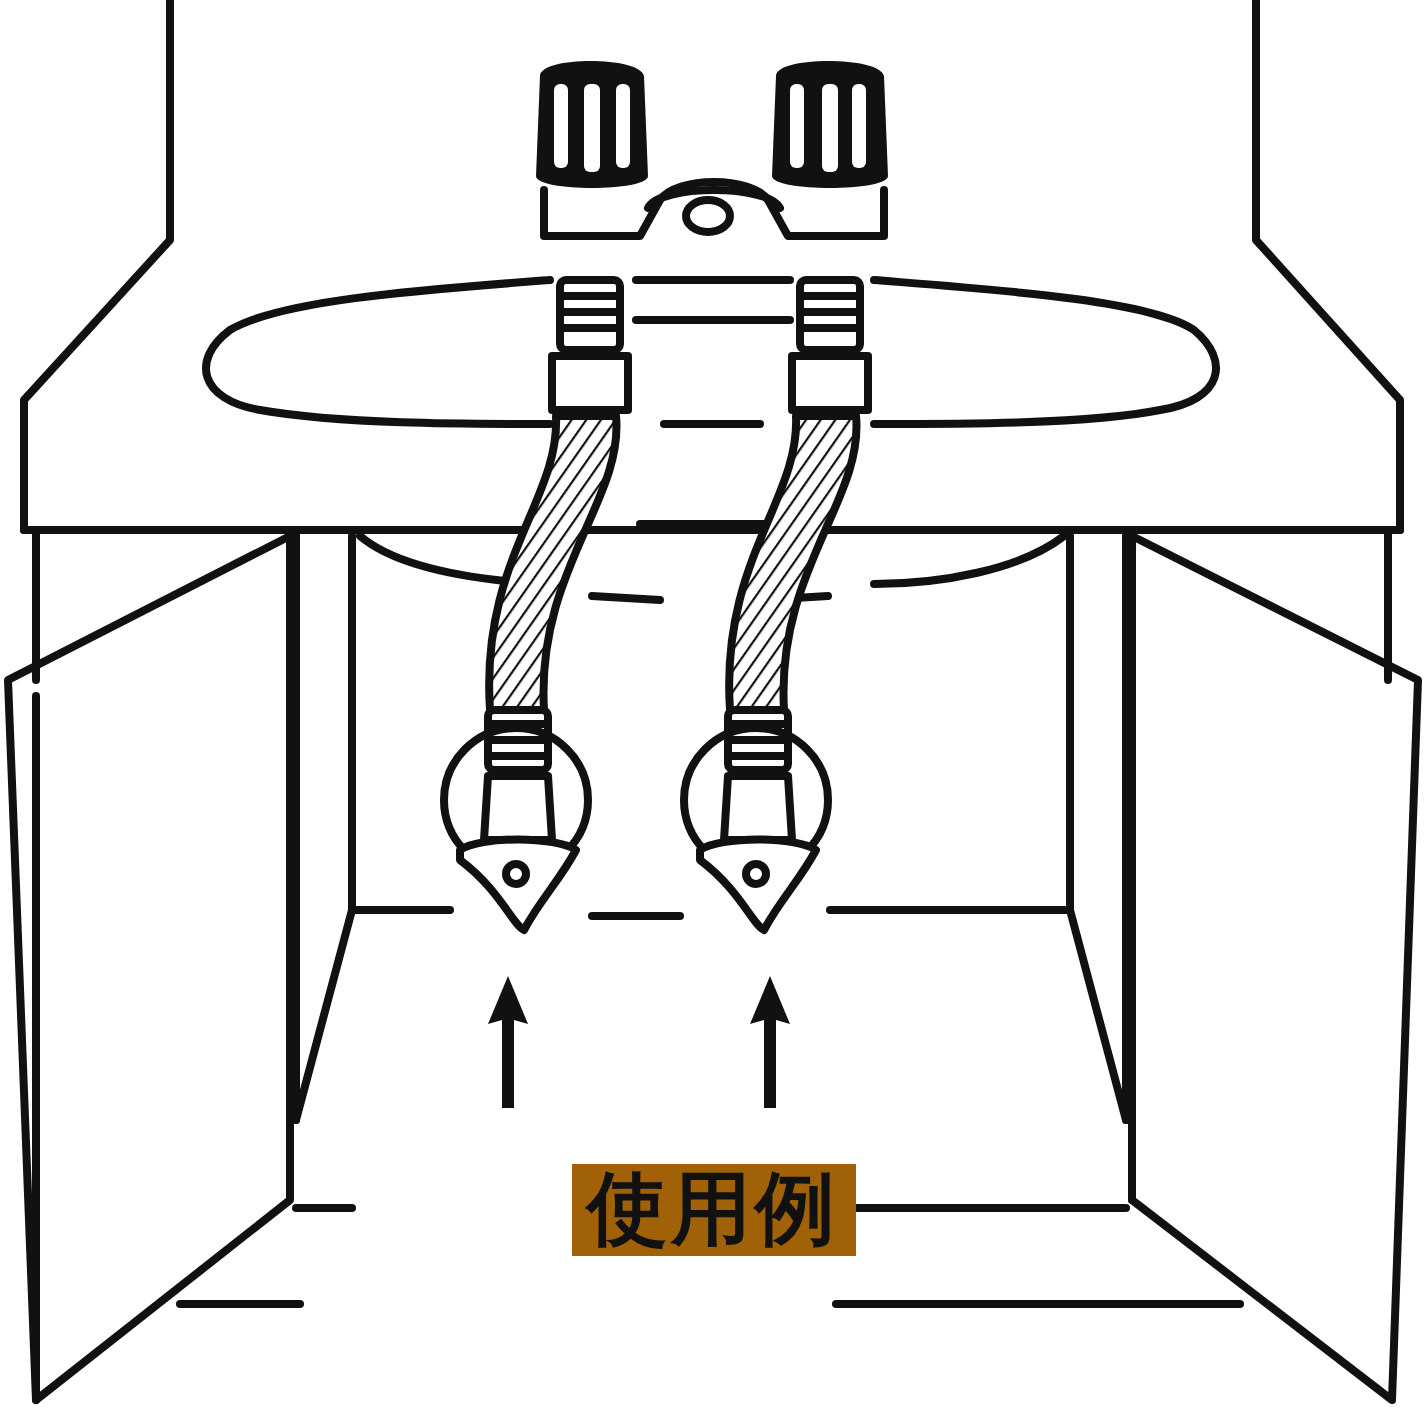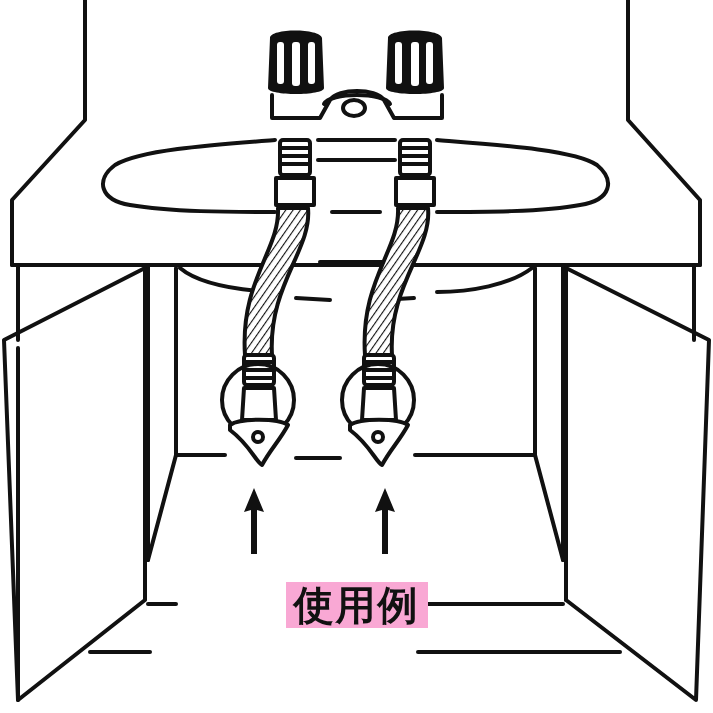--- a/index.html
+++ b/index.html
@@ -3,21 +3,21 @@
   <meta charset="utf-8">
   <style>
     html, body { margin: 0; padding: 0; background: #ffffff; }
     body { width: 713px; height: 713px; overflow: hidden; position: relative; font-family: "DejaVu Sans", sans-serif; }
     #stage { position: absolute; left: 0; top: 0; width: 713px; height: 713px; }
     .caption {
       position: absolute; left: 0; width: 713px; top: 580px; text-align: center;
       font-family: "DejaVu Sans", sans-serif; font-weight: bold; font-size: 40px;
       color: #111111; letter-spacing: 2px; line-height: 50px;
     }
-    .caption span { background: #f9a8d4; padding: 0 8px; }
+    .caption span { background: #a16207; padding: 0 8px; }
   </style>
 </head>
 <body>
 
 <svg id="stage" viewBox="0 0 713 713" xmlns="http://www.w3.org/2000/svg">
   <defs>
     <pattern id="braid" width="6" height="6" patternUnits="userSpaceOnUse" patternTransform="rotate(35)">
       <rect width="6" height="6" fill="#ffffff"></rect>
       <line x1="0" y1="0" x2="0" y2="6" stroke="#111" stroke-width="2.2"></line>
     </pattern>

